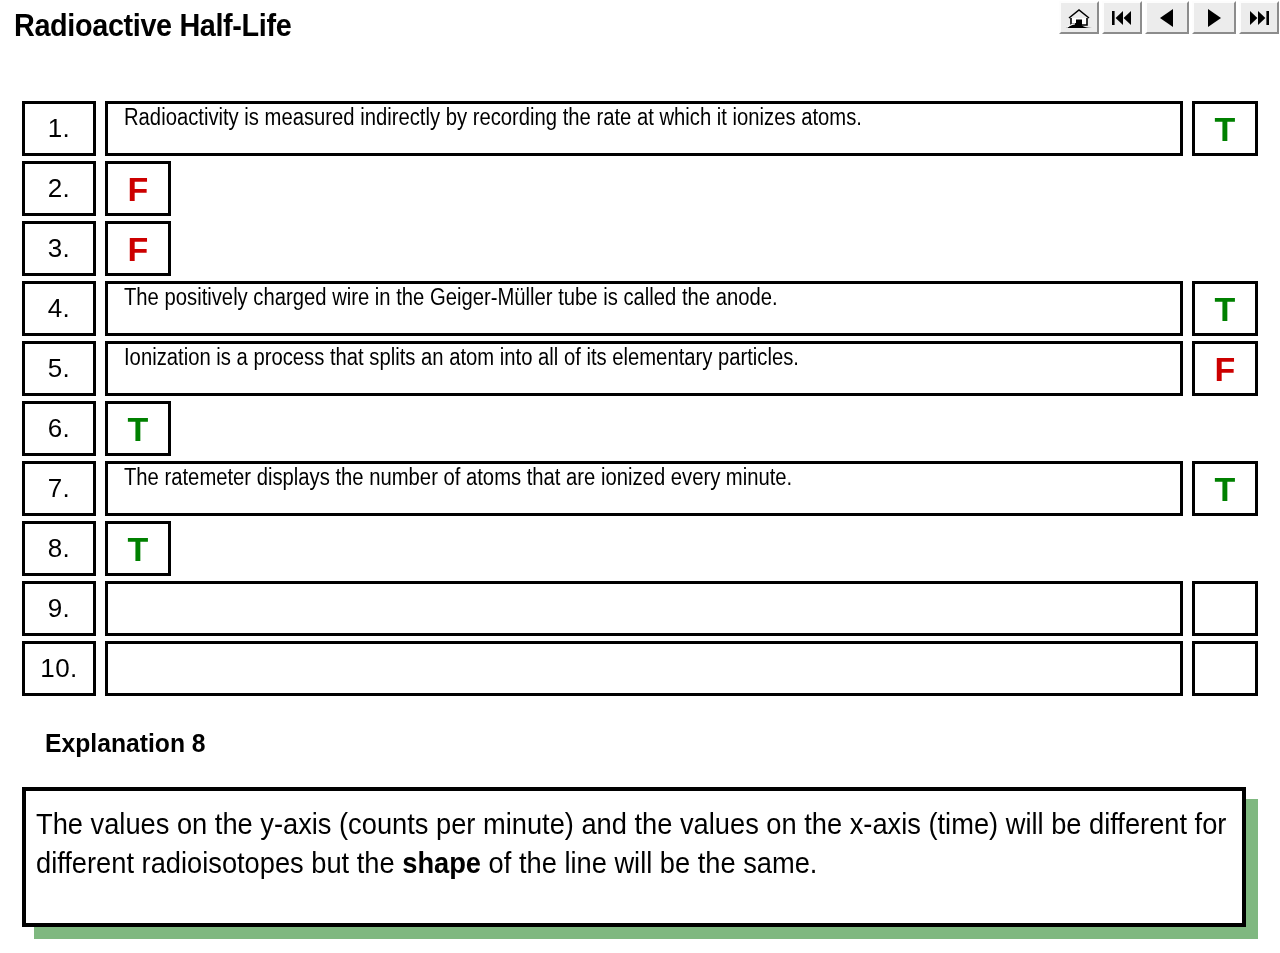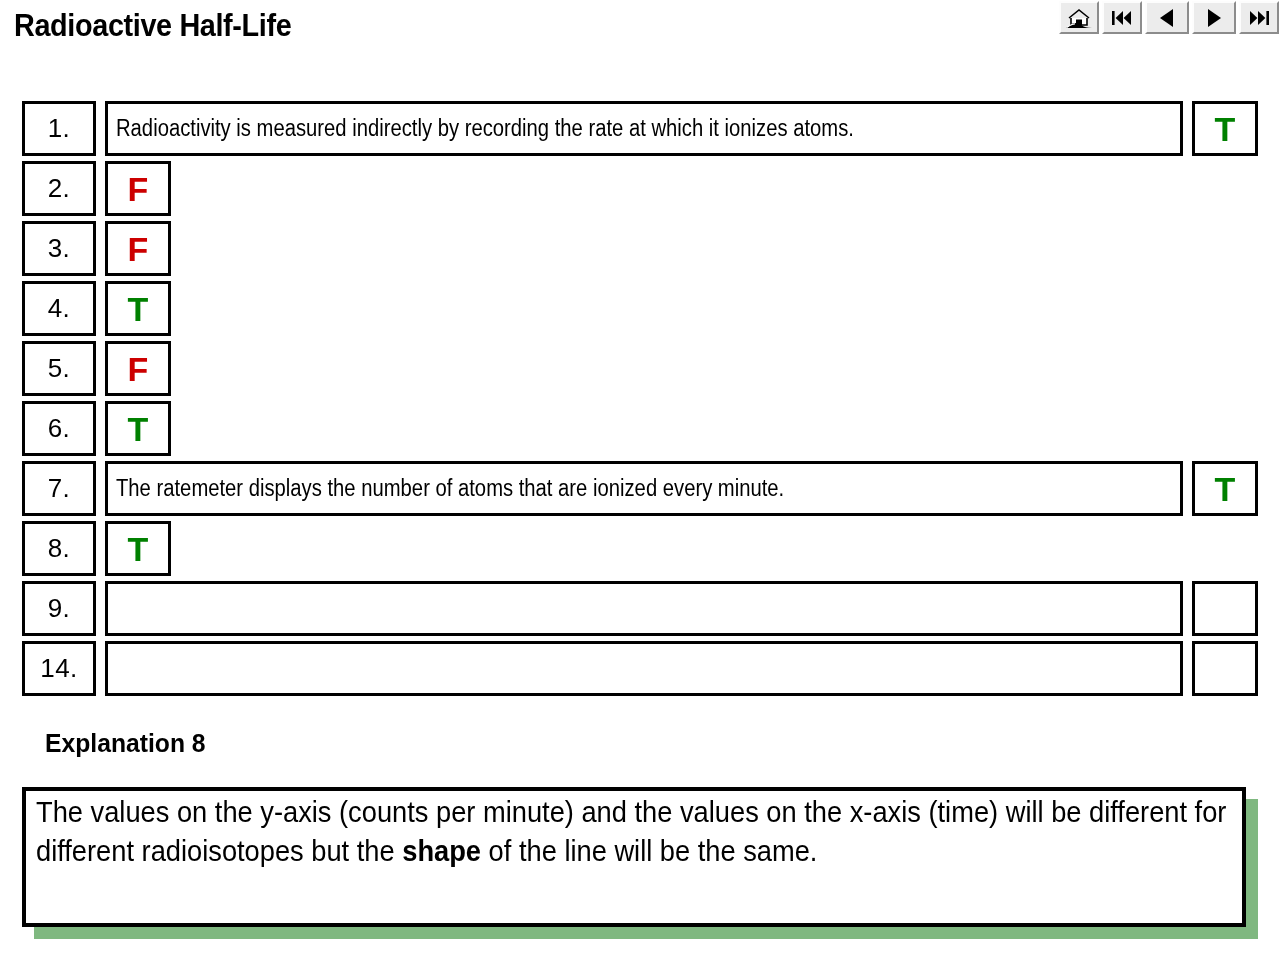--- a/index.html
+++ b/index.html
@@ -79,22 +79,22 @@
     align-items: center;
     justify-content: center;
     font-size: 26px;
     letter-spacing: 0.5px;
   }
   .qtext {
     flex: 1;
     box-sizing: border-box;
     border: 3px solid #000;
     display: flex;
-    align-items: center;
-    padding-left: 8px;
+    align-items: flex-start;
+    padding-left: 16px;
     font-size: 23px;
     transform-origin: left center;
     white-space: nowrap;
     overflow: hidden;
   }
   .qtext span.inner {
     display: inline-block;
     transform: scaleX(0.88);
     transform-origin: left center;
     white-space: nowrap;
@@ -141,21 +141,21 @@
   }
   .explanation-box {
     position: absolute;
     left: 0;
     top: 0;
     width: 1224px;
     height: 140px;
     box-sizing: border-box;
     background: #ffffff;
     border: 4px solid #000000;
-    padding: 2px 10px 0 10px;
+    padding: 14px 10px 0 10px;
   }
   .explanation-text {
     font-size: 29px;
     line-height: 1.33;
     transform: scaleX(0.94);
     transform-origin: left top;
     width: 106%;
   }
   .explanation-text b { font-weight: bold; }
 </style>
@@ -231,25 +231,31 @@
     <div class="qans ans-F">F</div>
   </div>
 
   <div class="qrow">
     <div class="qnum">3.</div>
     <div class="qans ans-F">F</div>
   </div>
 
   <div class="qrow">
     <div class="qnum">4.</div>
+    <div class="qtext">
+        <span class="inner">The positively charged wire in the Geiger-Müller tube is called the anode.</span>
+      </div>
     <div class="qans ans-T">T</div>
   </div>
 
   <div class="qrow">
     <div class="qnum">5.</div>
+    <div class="qtext">
+        <span class="inner">Ionization is a process that splits an atom into all of its elementary particles.</span>
+      </div>
     <div class="qans ans-F">F</div>
   </div>
 
   <div class="qrow">
     <div class="qnum">6.</div>
     <div class="qans ans-T">T</div>
   </div>
 
   <div class="qrow">
     <div class="qnum">7.</div>
@@ -266,21 +272,21 @@
 
   <div class="qrow">
     <div class="qnum">9.</div>
     <div class="qtext">
         <span class="inner"></span>
       </div>
     <div class="qans"></div>
   </div>
 
   <div class="qrow">
-    <div class="qnum">14.</div>
+    <div class="qnum">10.</div>
     <div class="qtext">
         <span class="inner"></span>
       </div>
     <div class="qans"></div>
   </div>
 
 </div>
 
 <div class="explanation-title">Explanation 8</div>
 

